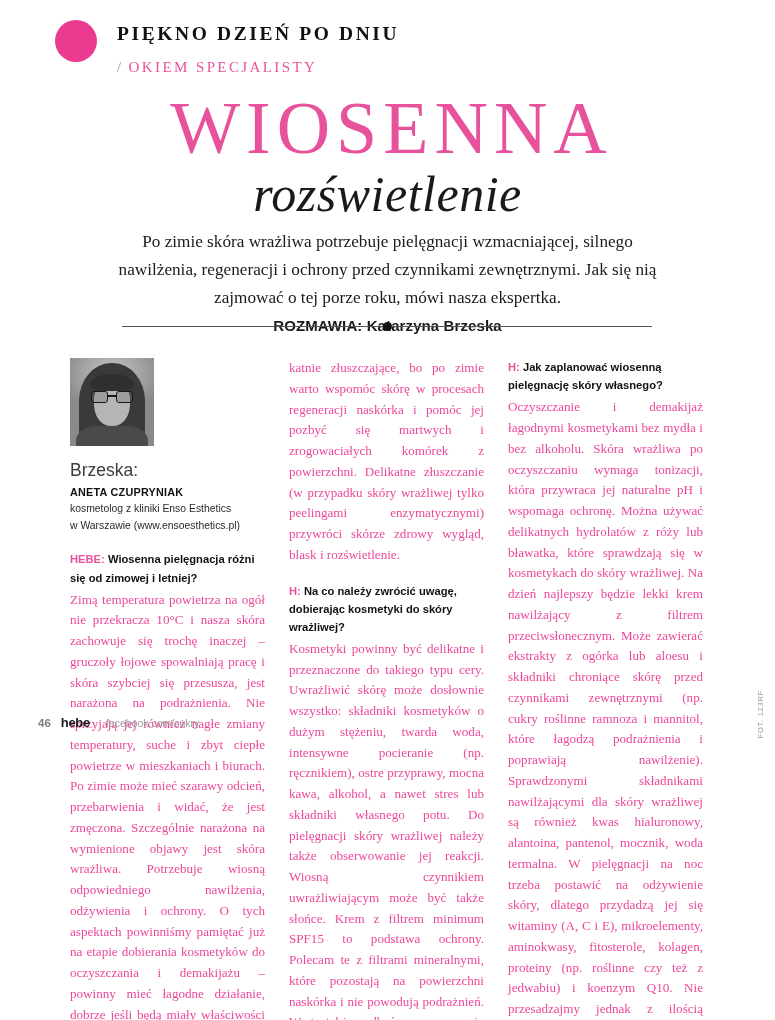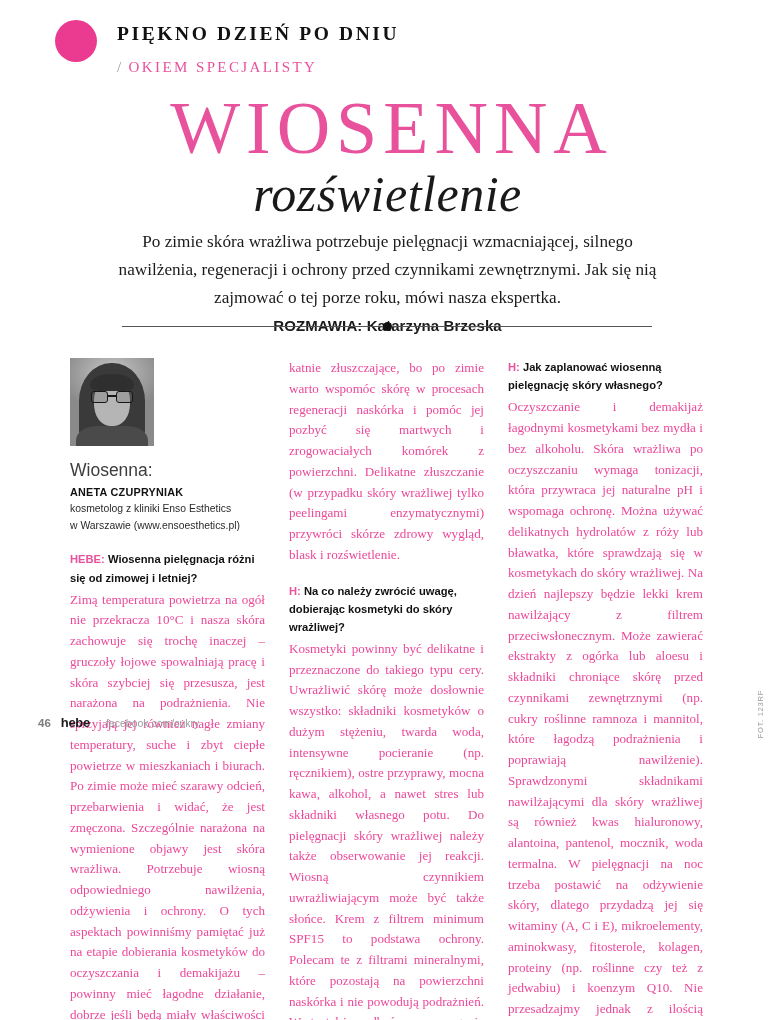--- a/index.html
+++ b/index.html
@@ -261,21 +261,21 @@
         <div class="ph-hair"></div>
         <div class="ph-face"></div>
         <div class="ph-bangs"></div>
         <div class="ph-glasses">
           <div class="ph-lens l"></div>
           <div class="ph-bridge"></div>
           <div class="ph-lens r"></div>
         </div>
         <div class="ph-body"></div>
       </div>
-      <div class="expert-label">Wiosenna:</div>
+      <div class="expert-label">Brzeska:</div>
       <div class="expert-name">ANETA CZUPRYNIAK</div>
       <div class="expert-line">kosmetolog z kliniki Enso Esthetics</div>
       <div class="expert-line">w Warszawie (www.ensoesthetics.pl)</div>
 
       <div class="qa-block">
         <div class="q-text"><span class="q-tag">HEBE:</span><span> Wiosenna pielęgnacja różni się od zimowej i letniej?</span></div>
         <div class="a-text">Zimą temperatura powietrza na ogół nie przekracza 10°C i nasza skóra zachowuje się trochę inaczej – gruczoły łojowe spowalniają pracę i skóra szybciej się przesusza, jest narażona na podrażnienia. Nie sprzyjają jej również nagłe zmiany temperatury, suche i zbyt ciepłe powietrze w mieszkaniach i biurach. Po zimie może mieć szarawy odcień, przebarwienia i widać, że jest zmęczona. Szczególnie narażona na wymienione objawy jest skóra wrażliwa. Potrzebuje wiosną odpowiedniego nawilżenia, odżywienia i ochrony. O tych aspektach powinniśmy pamiętać już na etapie dobierania kosmetyków do oczyszczania i demakijażu – powinny mieć łagodne działanie, dobrze jeśli będą miały właściwości deli-</div>
       </div>
     </div>
 

